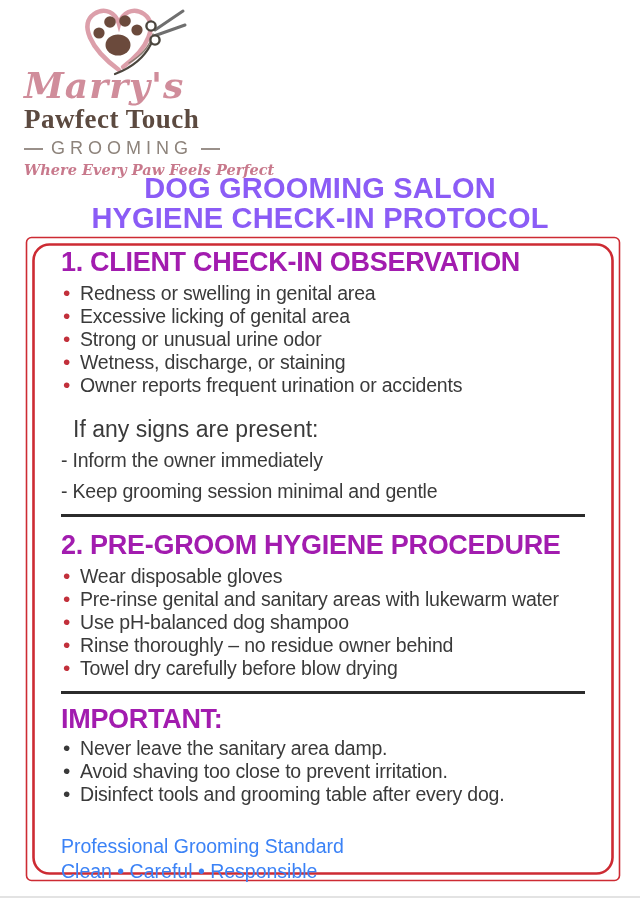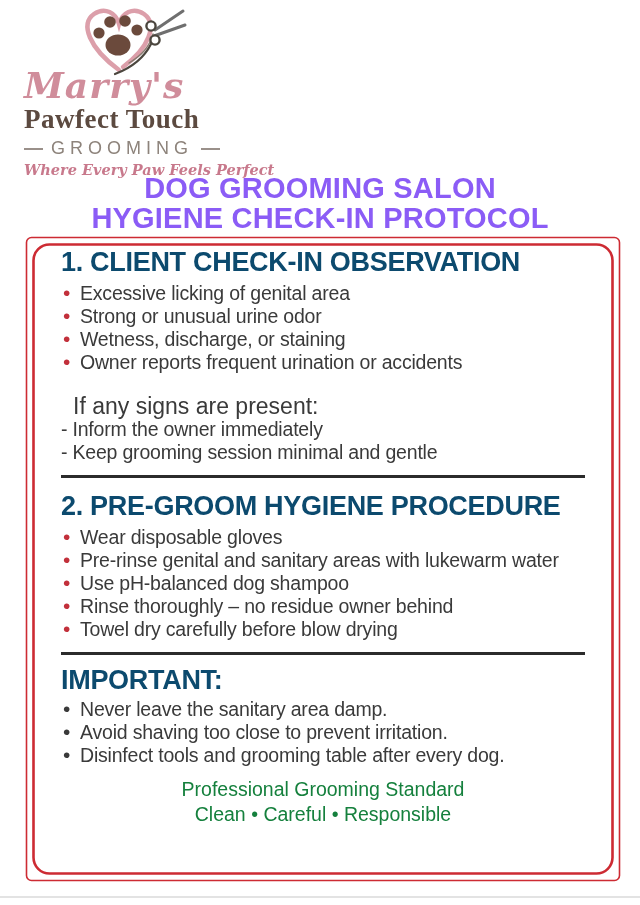--- a/index.html
+++ b/index.html
@@ -37,40 +37,40 @@
   }
   .title div{margin-bottom:1px;}
   
   .frame{position:absolute;left:0;top:0;pointer-events:none;}
   
   .content{
     position:absolute;left:61px;top:246px;width:524px;color:#3A3A3A;
   }
   h2{
     margin:0;font-size:27px;line-height:32px;font-weight:bold;
-    color:#0c4a6e;letter-spacing:-0.3px;
+    color:#a21caf;letter-spacing:-0.3px;
   }
   ul{list-style:none;margin:0;padding:0;}
   ul.bullets{margin:4px 0 0 2px;}
   ul.bullets li{
     position:relative;padding-left:17px;font-size:19.5px;line-height:23px;
     letter-spacing:-0.2px;
   }
   ul.bullets li::before{
     content:"\2022";position:absolute;left:0;top:-1px;font-size:21px;color:#C2303B;
   }
   ul.bullets.dark li::before{color:#3A3A3A;}
   .note-title{margin:21px 12px 0;font-size:23px;line-height:23px;}
   ul.dash{margin:0;}
-  ul.dash li{font-size:19.5px;line-height:23px;letter-spacing:-0.2px;}
+  ul.dash li{font-size:19.5px;line-height:23px;letter-spacing:-0.2px;margin-top:8px;}
   .divider{border:none;height:3px;background:#2B2B2B;margin:11px 0 0;width:100%;}
   .mt12{margin-top:12px;}
   .mt9{margin-top:9px;}
   ul.mt2{margin-top:2px;}
-  .footer{margin-top:10px;font-size:19.5px;line-height:25px;color:#15803d;text-align:center;}
+  .footer{margin-top:28px;font-size:19.5px;line-height:25px;color:#3b82f6;}
   .bottom-strip{position:absolute;left:0;top:896px;width:640px;height:2px;background:#E3E3E3;}
 </style>
 </head>
 <body>
 
 <div>
 
   <div class="logo">
     <svg class="logo-art" width="190" height="78" viewBox="0 0 190 78">
 
@@ -110,20 +110,21 @@
   <svg class="frame" width="640" height="905" viewBox="0 0 640 905">
     <rect x="26.5" y="237.5" width="593" height="643" rx="5" fill="none" stroke="#CD2B33" stroke-width="1.6"></rect>
     <rect x="33.5" y="244.5" width="579" height="629" rx="16" fill="none" stroke="#CD2B33" stroke-width="2.6"></rect>
   </svg>
 
   <div class="content">
 
     <section>
       <h2>1. CLIENT CHECK-IN OBSERVATION</h2>
       <ul class="bullets">
+        <li>Redness or swelling in genital area</li>
         <li>Excessive licking of genital area</li>
         <li>Strong or unusual urine odor</li>
         <li>Wetness, discharge, or staining</li>
         <li>Owner reports frequent urination or accidents</li>
       </ul>
       <p class="note-title">If any signs are present:</p>
       <ul class="dash">
         <li>- Inform the owner immediately</li>
         <li>- Keep grooming session minimal and gentle</li>
       </ul>

